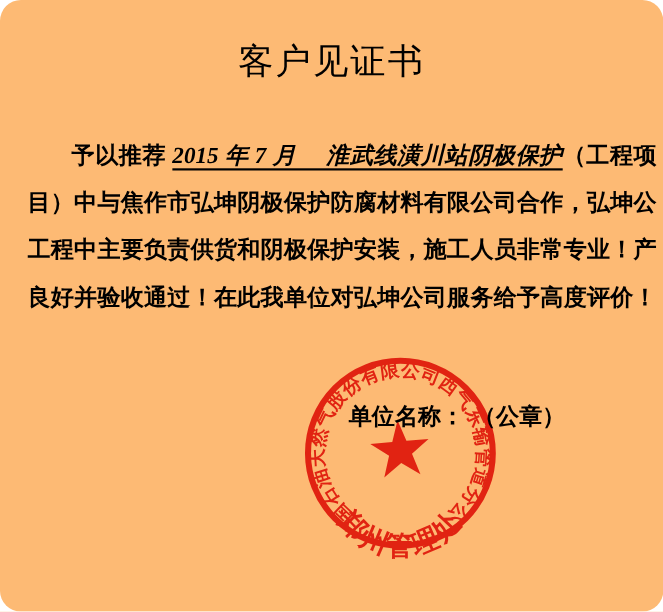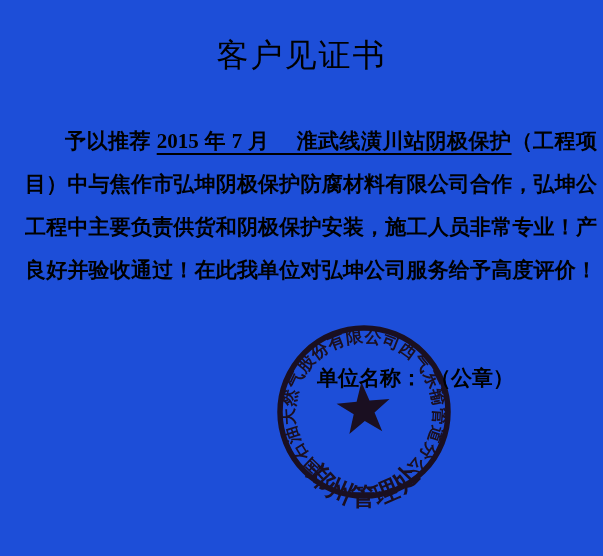--- a/index.html
+++ b/index.html
@@ -1,32 +1,32 @@
 <!DOCTYPE html>
 <html style="--seal: #e2251a;"><head>
 <meta charset="utf-8">
 <style>
   html,body{margin:0;padding:0;}
   body{
     width:603px;height:556px;background:#ffffff;position:relative;overflow:hidden;
     font-family:"Liberation Serif","DejaVu Serif",serif;color:#000;
   }
-  .page{position:absolute;inset:0;background:#1d4ed8;}
+  .page{position:absolute;inset:0;background:#fdba74;border-radius:19px;}
   .title{
     position:absolute;top:34px;left:0;width:603px;margin:0;
     text-align:center;font-size:32px;font-weight:500;letter-spacing:2px;
   }
   .body-text{
     position:absolute;top:120px;left:25px;width:572px;
     font-size:21px;font-weight:bold;
   }
   .line{height:43px;line-height:43px;white-space:nowrap;}
   .just{text-align:justify;text-align-last:justify;white-space:normal;height:43px;overflow:hidden;}
   .line1{text-indent:40px;}
-  .ul{text-decoration:underline;text-underline-offset:5px;text-decoration-thickness:2px;}
+  .ul{text-decoration:underline;text-underline-offset:5px;text-decoration-thickness:2px;font-style:italic;}
   .sig-unit{
     position:absolute;top:364px;left:317px;z-index:3;
     font-size:21px;font-weight:bold;white-space:nowrap;
   }
   .sig-unit .sig-value{margin-left:8px;}
   .sig-date{
     position:absolute;top:422px;left:300px;z-index:3;
     font-size:21px;font-weight:bold;white-space:nowrap;
   }
   .stamp{

